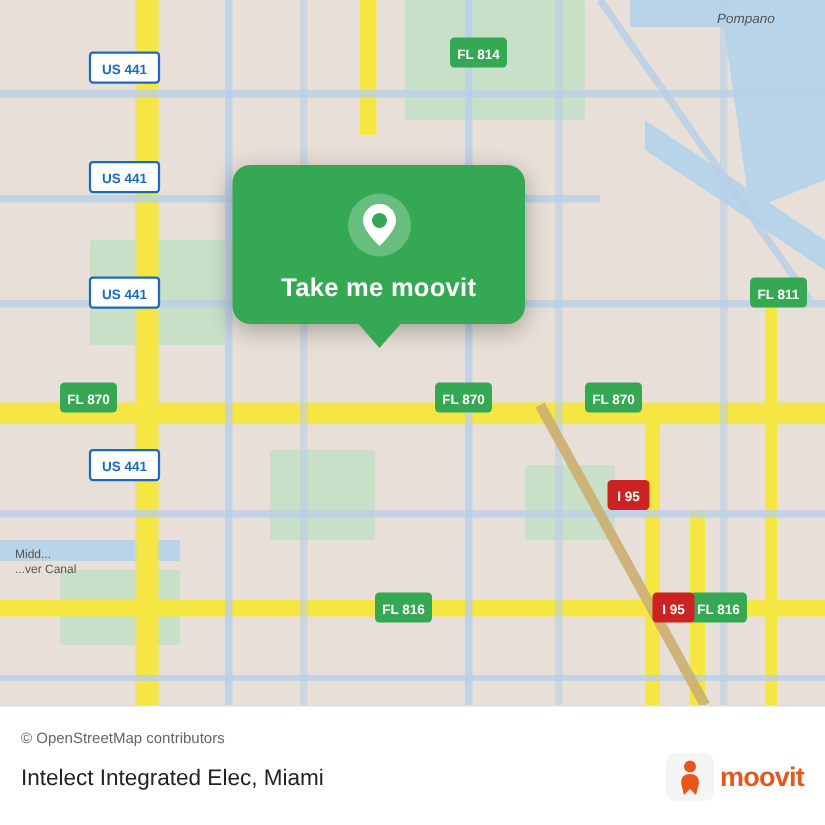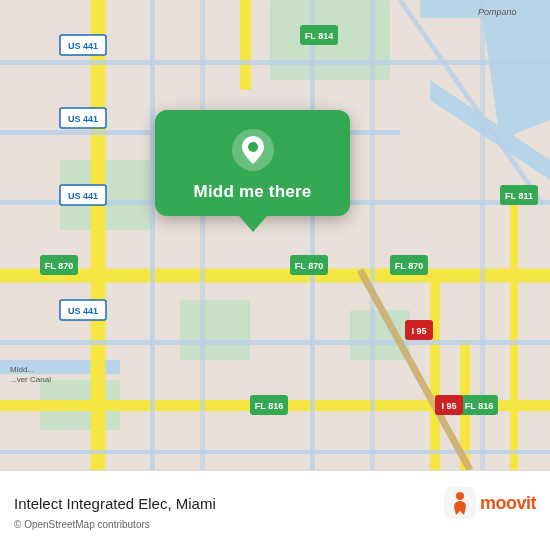--- a/index.html
+++ b/index.html
@@ -215,32 +215,32 @@
   </svg>
 
   <div id="popup">
 
     <svg id="popup-pin" viewBox="0 0 44 44" xmlns="http://www.w3.org/2000/svg">
       <circle cx="22" cy="22" r="21" fill="rgba(255,255,255,0.25)"></circle>
 
       <path d="M22 8 C16 8 11 13 11 19 C11 26 22 36 22 36 C22 36 33 26 33 19 C33 13 28 8 22 8Z" fill="white"></path>
       <circle cx="22" cy="19" r="5" fill="#34a853"></circle>
     </svg>
-    <span id="popup-label">Midd me there</span>
+    <span id="popup-label">Take me moovit</span>
   </div>
 </div>
 
 <div id="footer">
+  <div id="attribution">© OpenStreetMap contributors</div>
   <div id="footer-row">
     <span id="place-name">Intelect Integrated Elec, Miami</span>
     <div id="moovit-logo">
 
       <svg id="moovit-icon" viewBox="0 0 32 32" xmlns="http://www.w3.org/2000/svg">
         <rect width="32" height="32" rx="6" fill="#f5f5f5"></rect>
 
         <circle cx="16" cy="9" r="4" fill="#e8561b"></circle>
         <path d="M10 20 Q10 14 16 14 Q22 14 22 20 L20 28 L16 24 L12 28Z" fill="#e8561b"></path>
       </svg>
       <span id="moovit-text">moovit</span>
     </div>
   </div>
-  <div id="attribution">© OpenStreetMap contributors</div>
 </div>
 
 </body></html>

